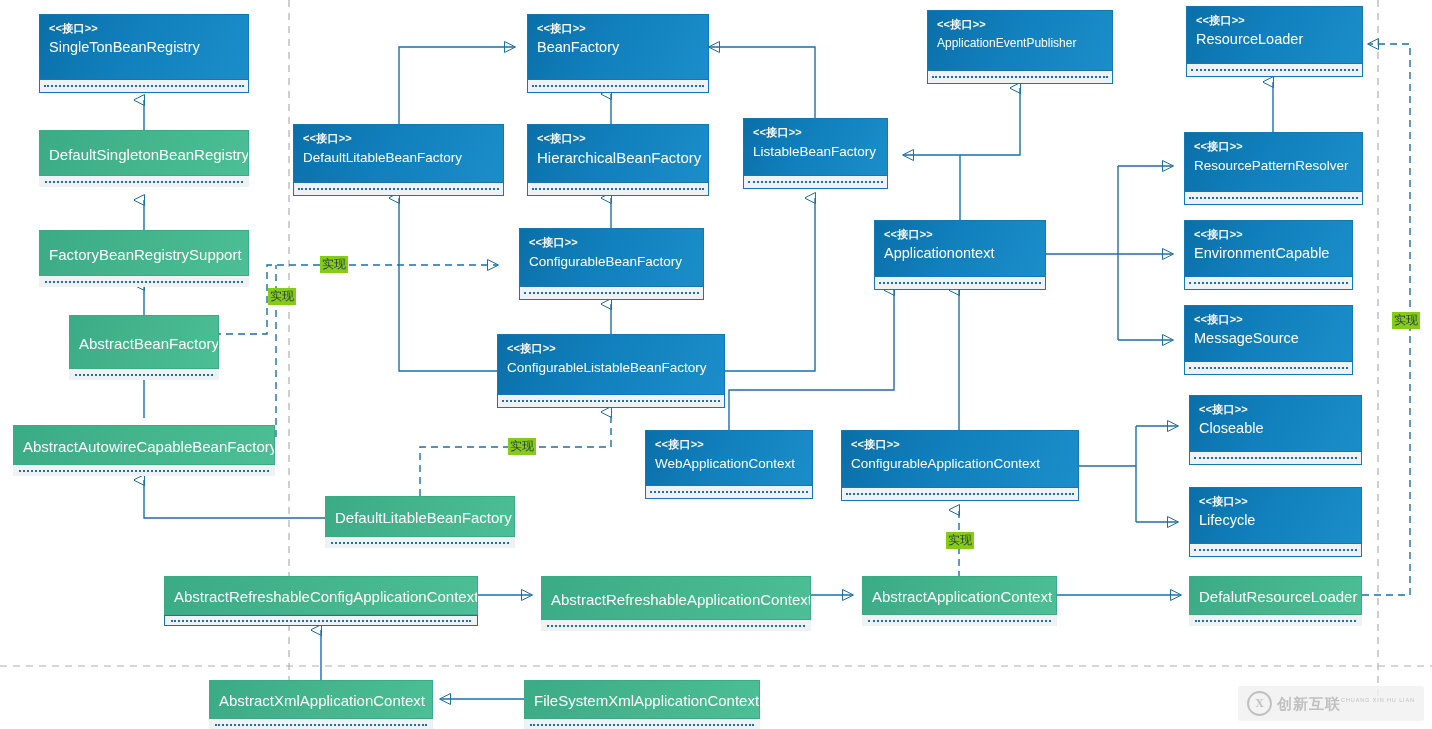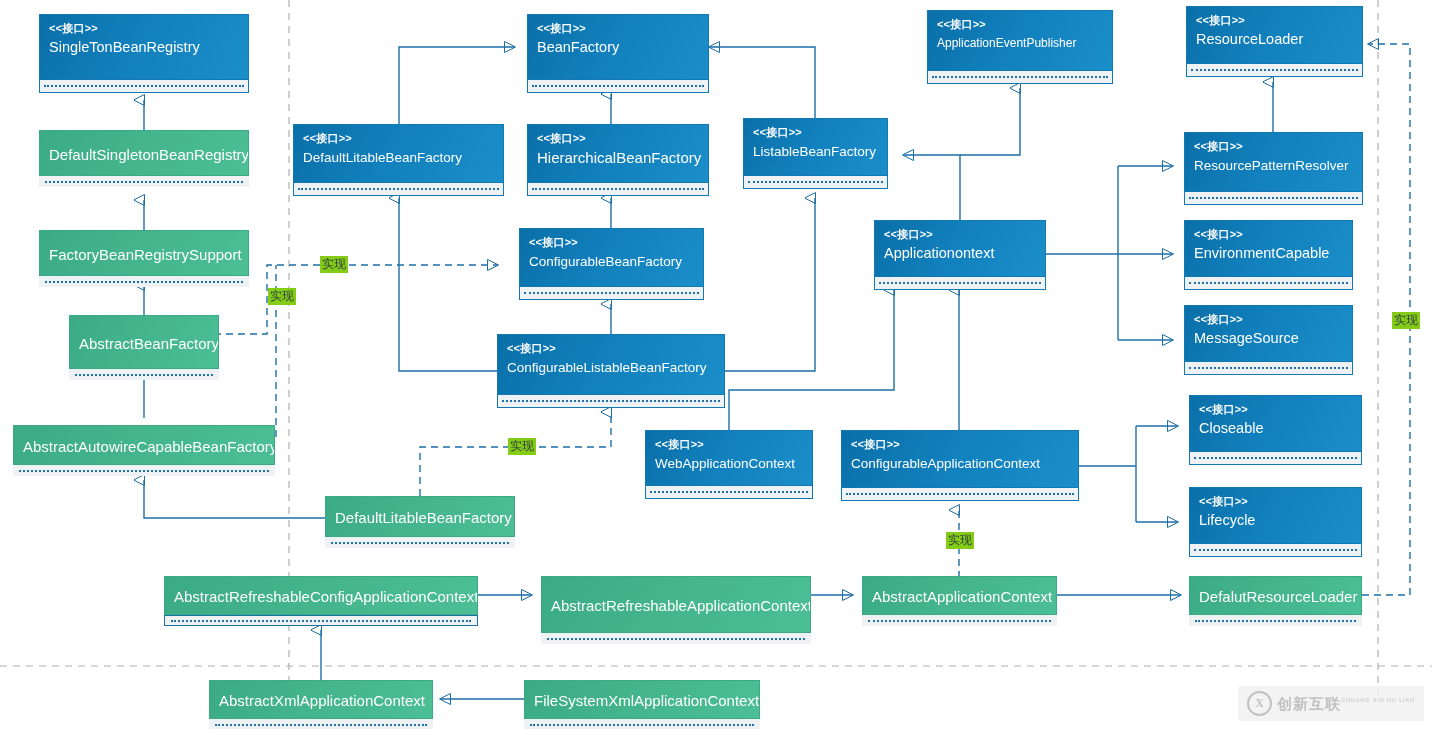--- a/index.html
+++ b/index.html
@@ -415,21 +415,21 @@
   <div class="node klass" style="left:164px;top:576px;width:314px;">
     <div class="body" style="height:39px;display:flex;align-items:center;">
       <div class="nname">AbstractRefreshableConfigApplicationContext</div>
     </div>
     <div class="compartment" style="border:1px solid #1d6fa8;">
         <span class="dots"></span>
       </div>
   </div>
 
   <div class="node klass" style="left:541px;top:576px;width:270px;">
-    <div class="body" style="height:57px;display:flex;align-items:center;">
+    <div class="body" style="height:44px;display:flex;align-items:center;">
       <div class="nname">AbstractRefreshableApplicationContext</div>
     </div>
     <div class="compartment">
         <span class="dots"></span>
       </div>
   </div>
 
   <div class="node klass" style="left:862px;top:576px;width:195px;">
     <div class="body" style="height:39px;display:flex;align-items:center;">
       <div class="nname">AbstractApplicationContext</div>

